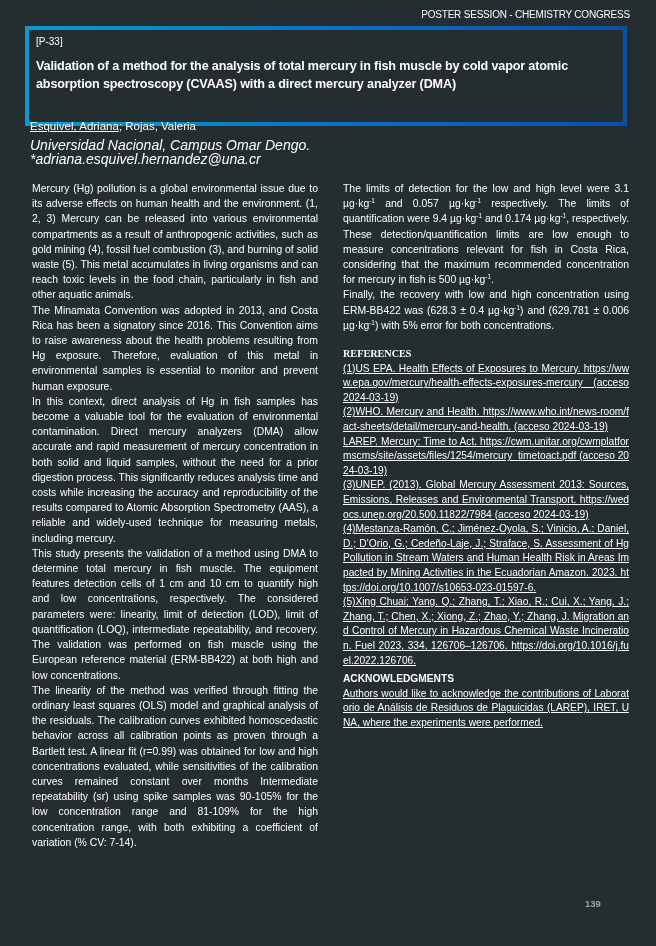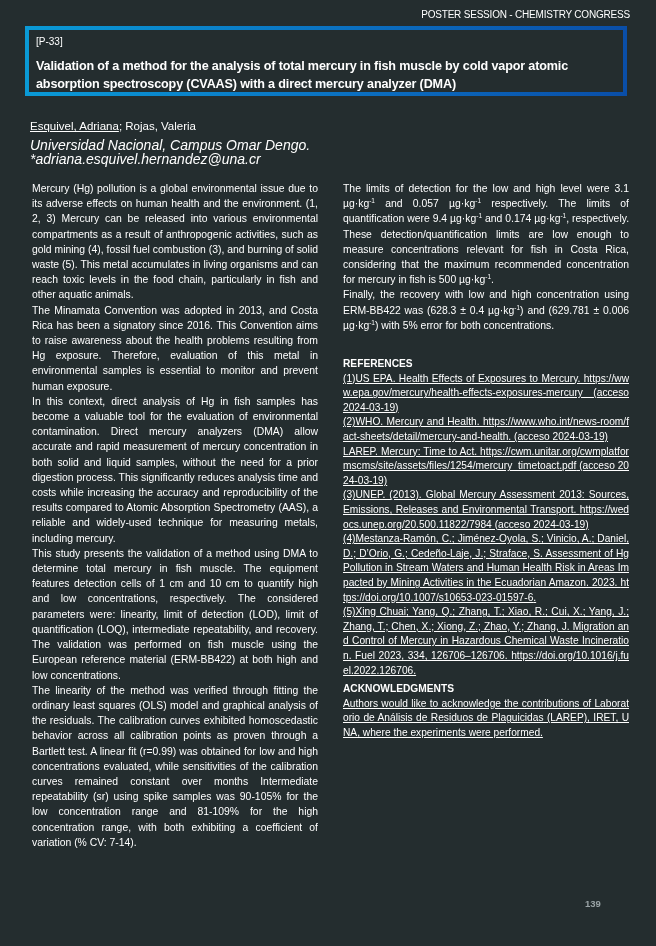--- a/index.html
+++ b/index.html
@@ -10,21 +10,21 @@
       font-family: "Liberation Sans", "DejaVu Sans", sans-serif;
       position: relative;
       overflow: hidden;
     }
     .session {
       position: absolute; right: 26px; top: 9px;
       font-size: 10px; font-weight: normal; letter-spacing: -0.2px;
       color: #ffffff;
     }
     .titlebox {
-      position: absolute; left: 25px; top: 26px; width: 602px; height: 70px;
+      position: absolute; left: 25px; top: 26px; width: 602px; height: 100px;
       box-sizing: border-box;
       padding: 4px;
       background: linear-gradient(90deg, #0a9ad6 0%, #0b6fc0 55%, #0a4ea8 100%);
     }
     .titlebox-inner {
       width: 100%; height: 100%;
       background: #242d2f;
       box-sizing: border-box;
       padding: 6px 6px 0 7px;
     }
@@ -41,21 +41,21 @@
     }
     .col {
       position: absolute; top: 181px; width: 286px;
       font-size: 10.4px; line-height: 15.2px;
       text-align: justify;
     }
     .col-left { left: 32px; }
     .col-right { left: 343px; }
     .col p { margin: 0; }
     .sup { font-size: 6.5px; vertical-align: super; line-height: 0; }
-    .section-head { font-weight: bold; margin-top: 24px; }
+    .section-head { font-weight: bold; margin-top: 14px; font-family: Liberation Serif, serif; }
     .refs { font-size: 10.2px; line-height: 14.6px; }
     .refs p { margin: 0; word-break: break-all; text-decoration: underline; }
     .link { text-decoration: underline; }
     .ack-head { font-weight: bold; margin-top: 4px; }
     .page-num {
       position: absolute; left: 585px; top: 898px;
       font-size: 9.5px; color: #9aa3a6; font-weight: bold;
     }
   </style>
 </head>

